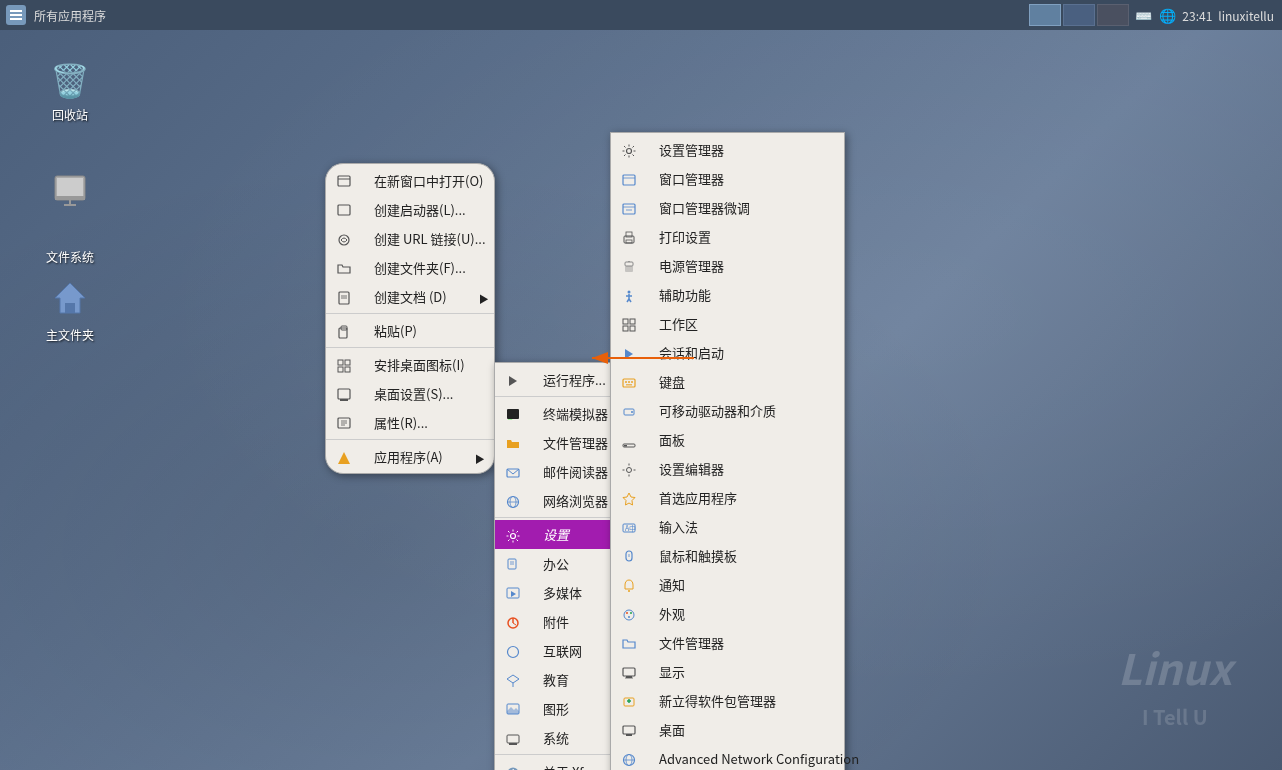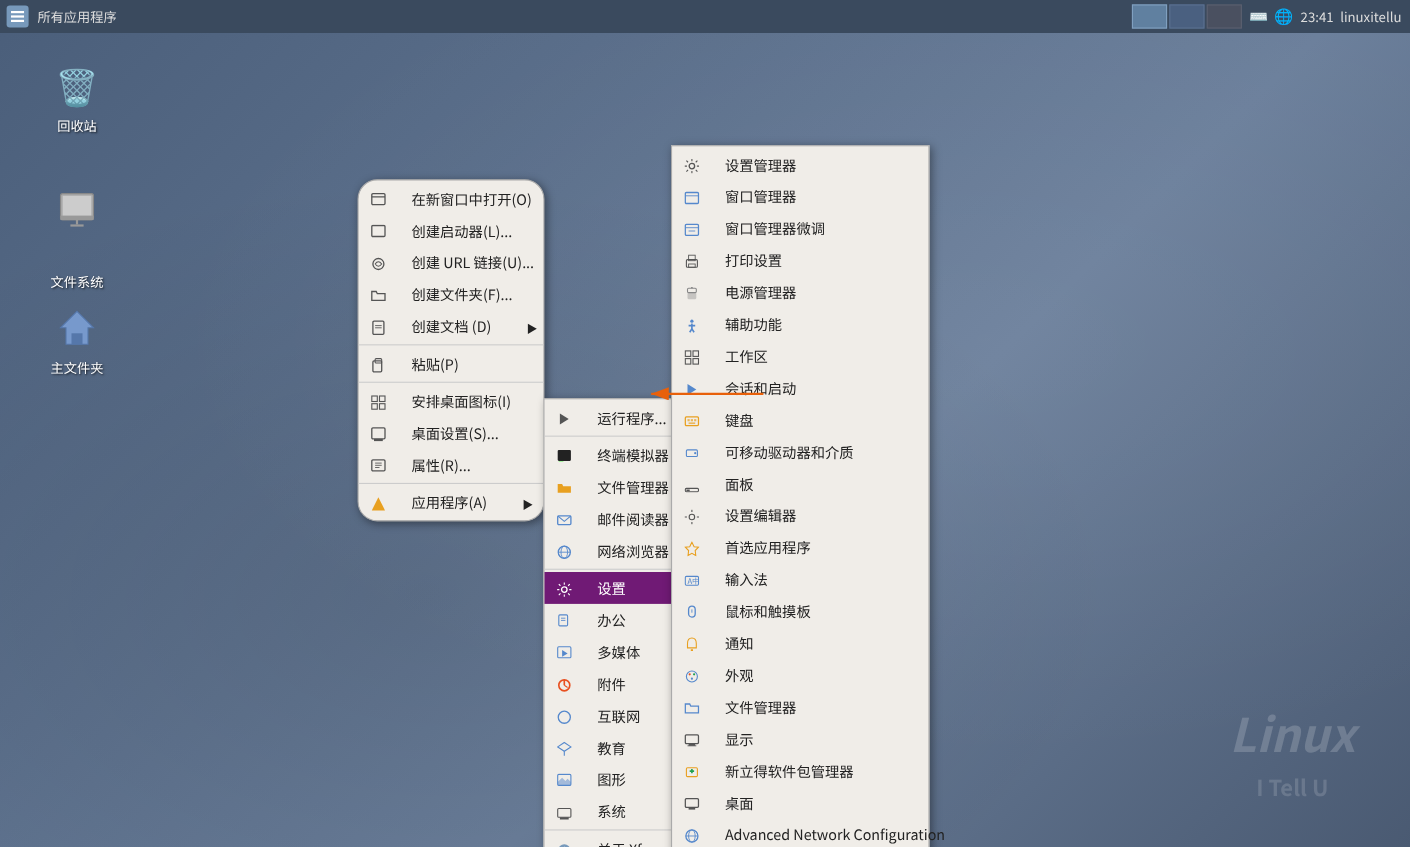--- a/index.html
+++ b/index.html
@@ -118,22 +118,23 @@
       align-items: flex-end;
       padding: 5px 10px;
       gap: 22px;
       cursor: pointer;
       color: #222;
       position: relative;
       white-space: nowrap;
     }
 
     .menu-item.selected {
-      background: #701a75;
+      background: #a21caf;
       color: white;
+      font-style: italic;
     }
 
     .menu-separator {
       height: 1px;
       background: #ccc;
       margin: 2px 0;
     }
 
     .menu-icon {
       width: 16px;

